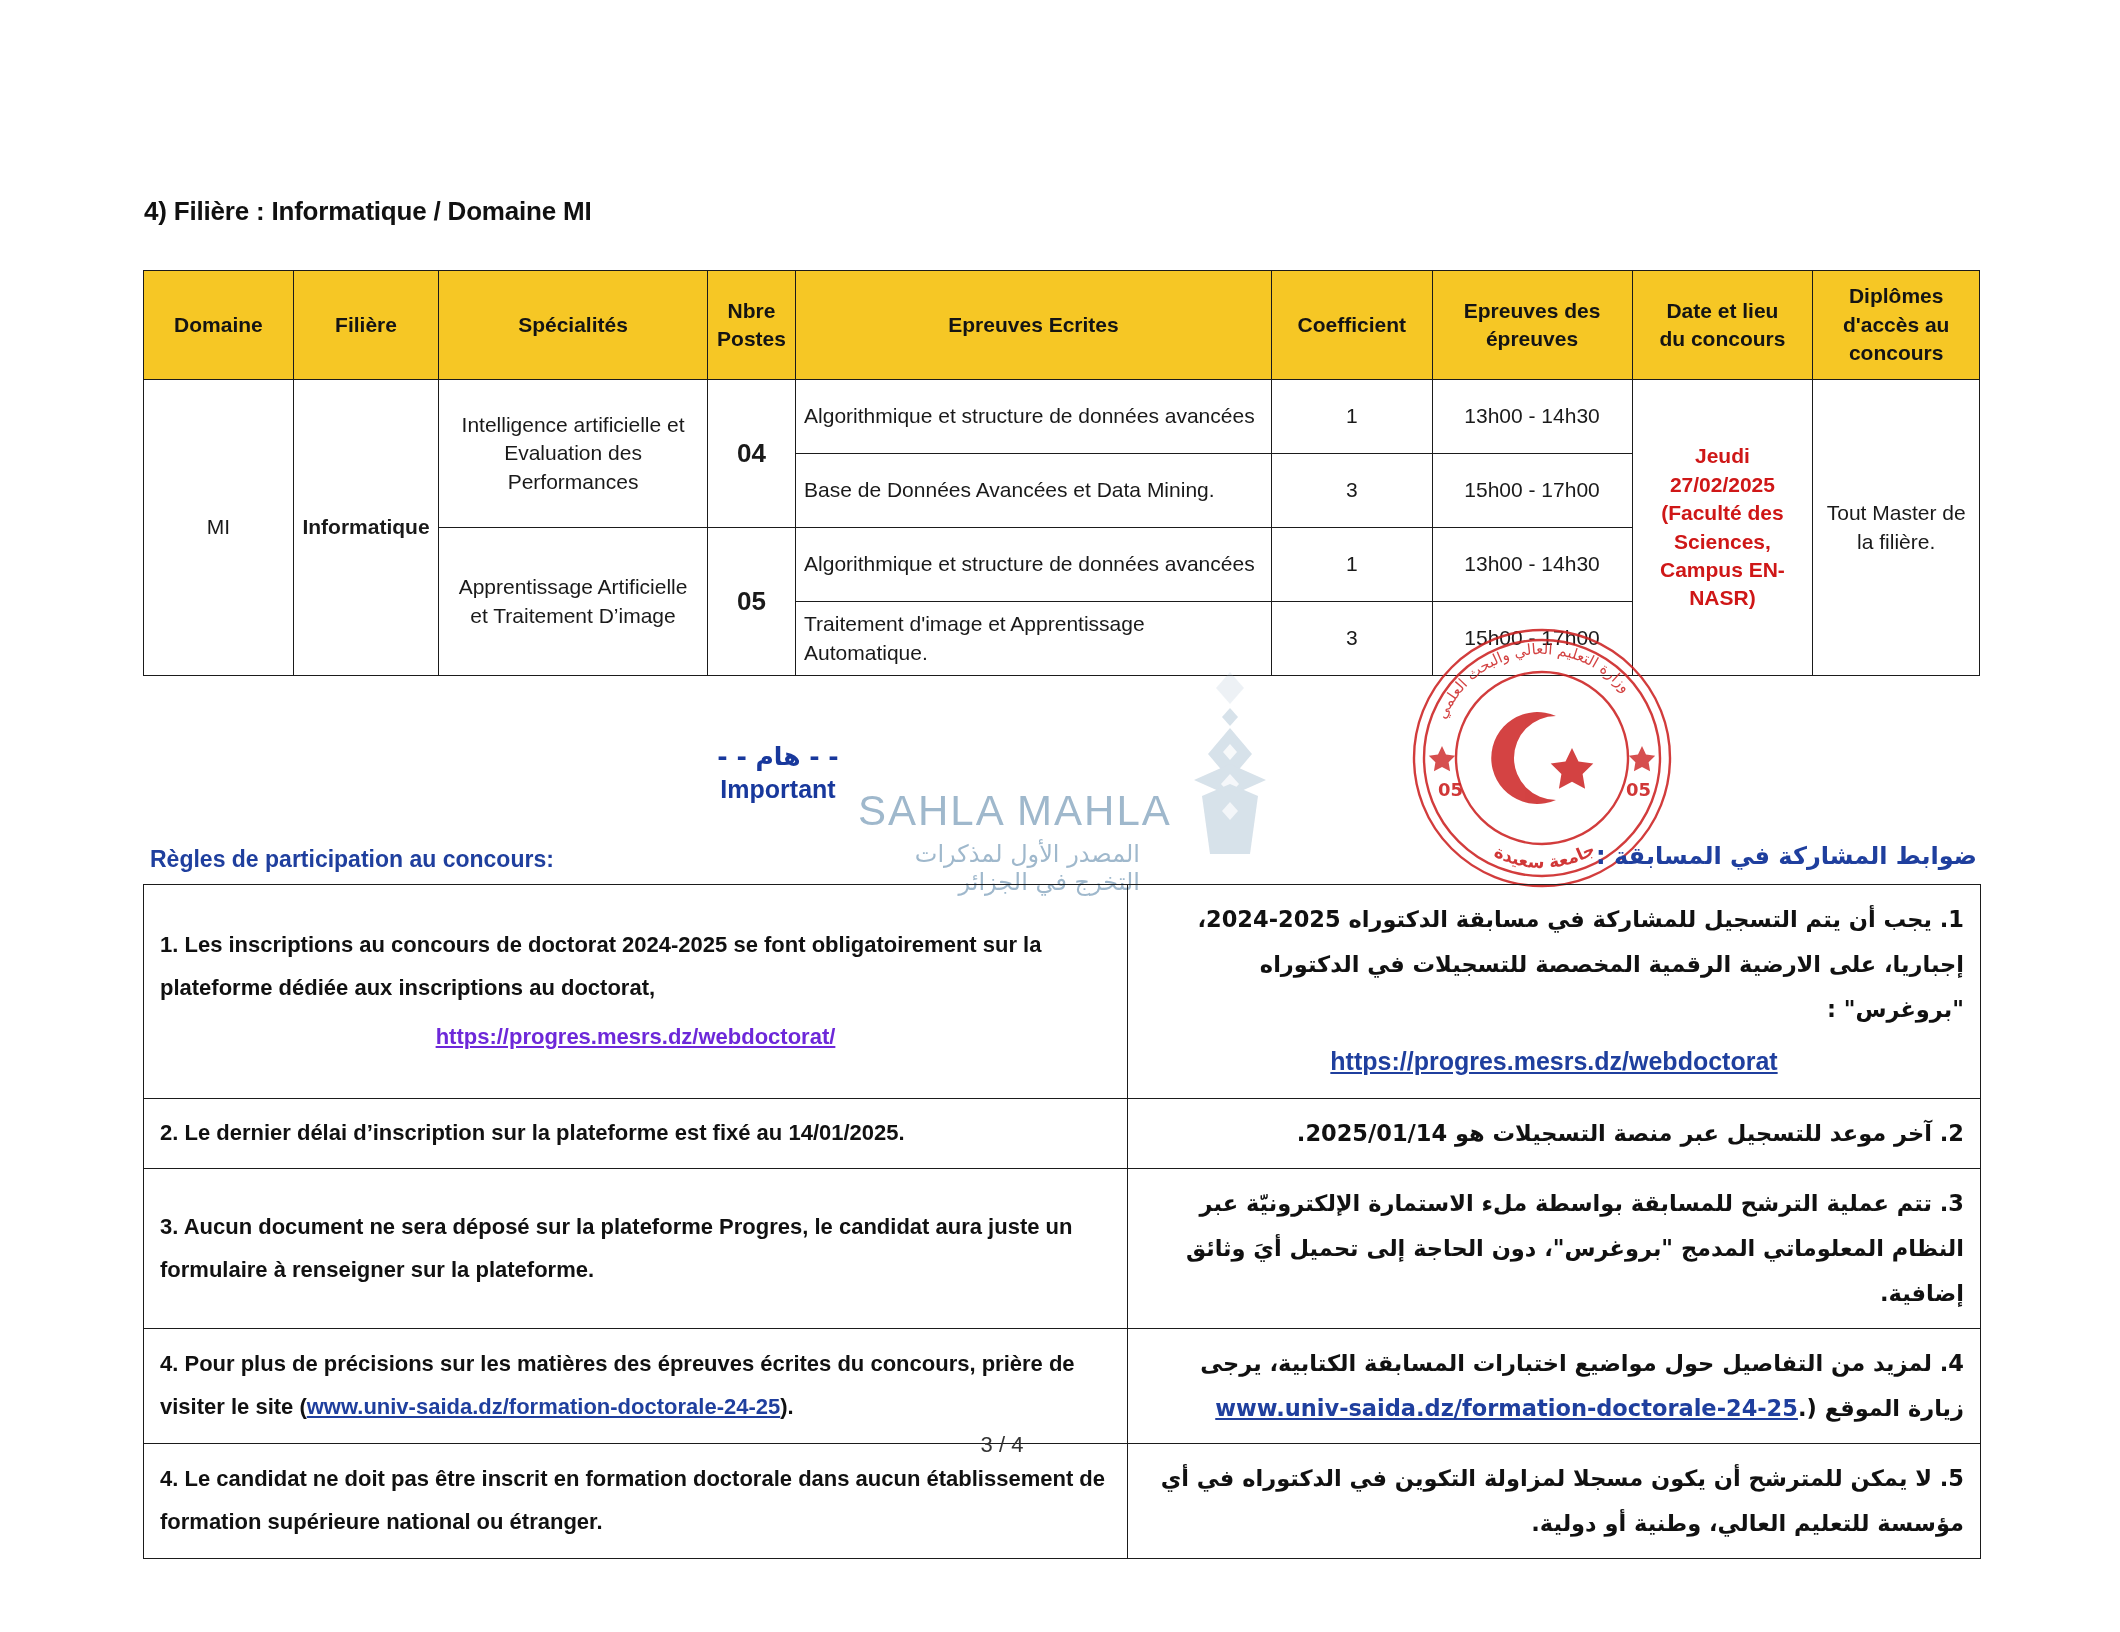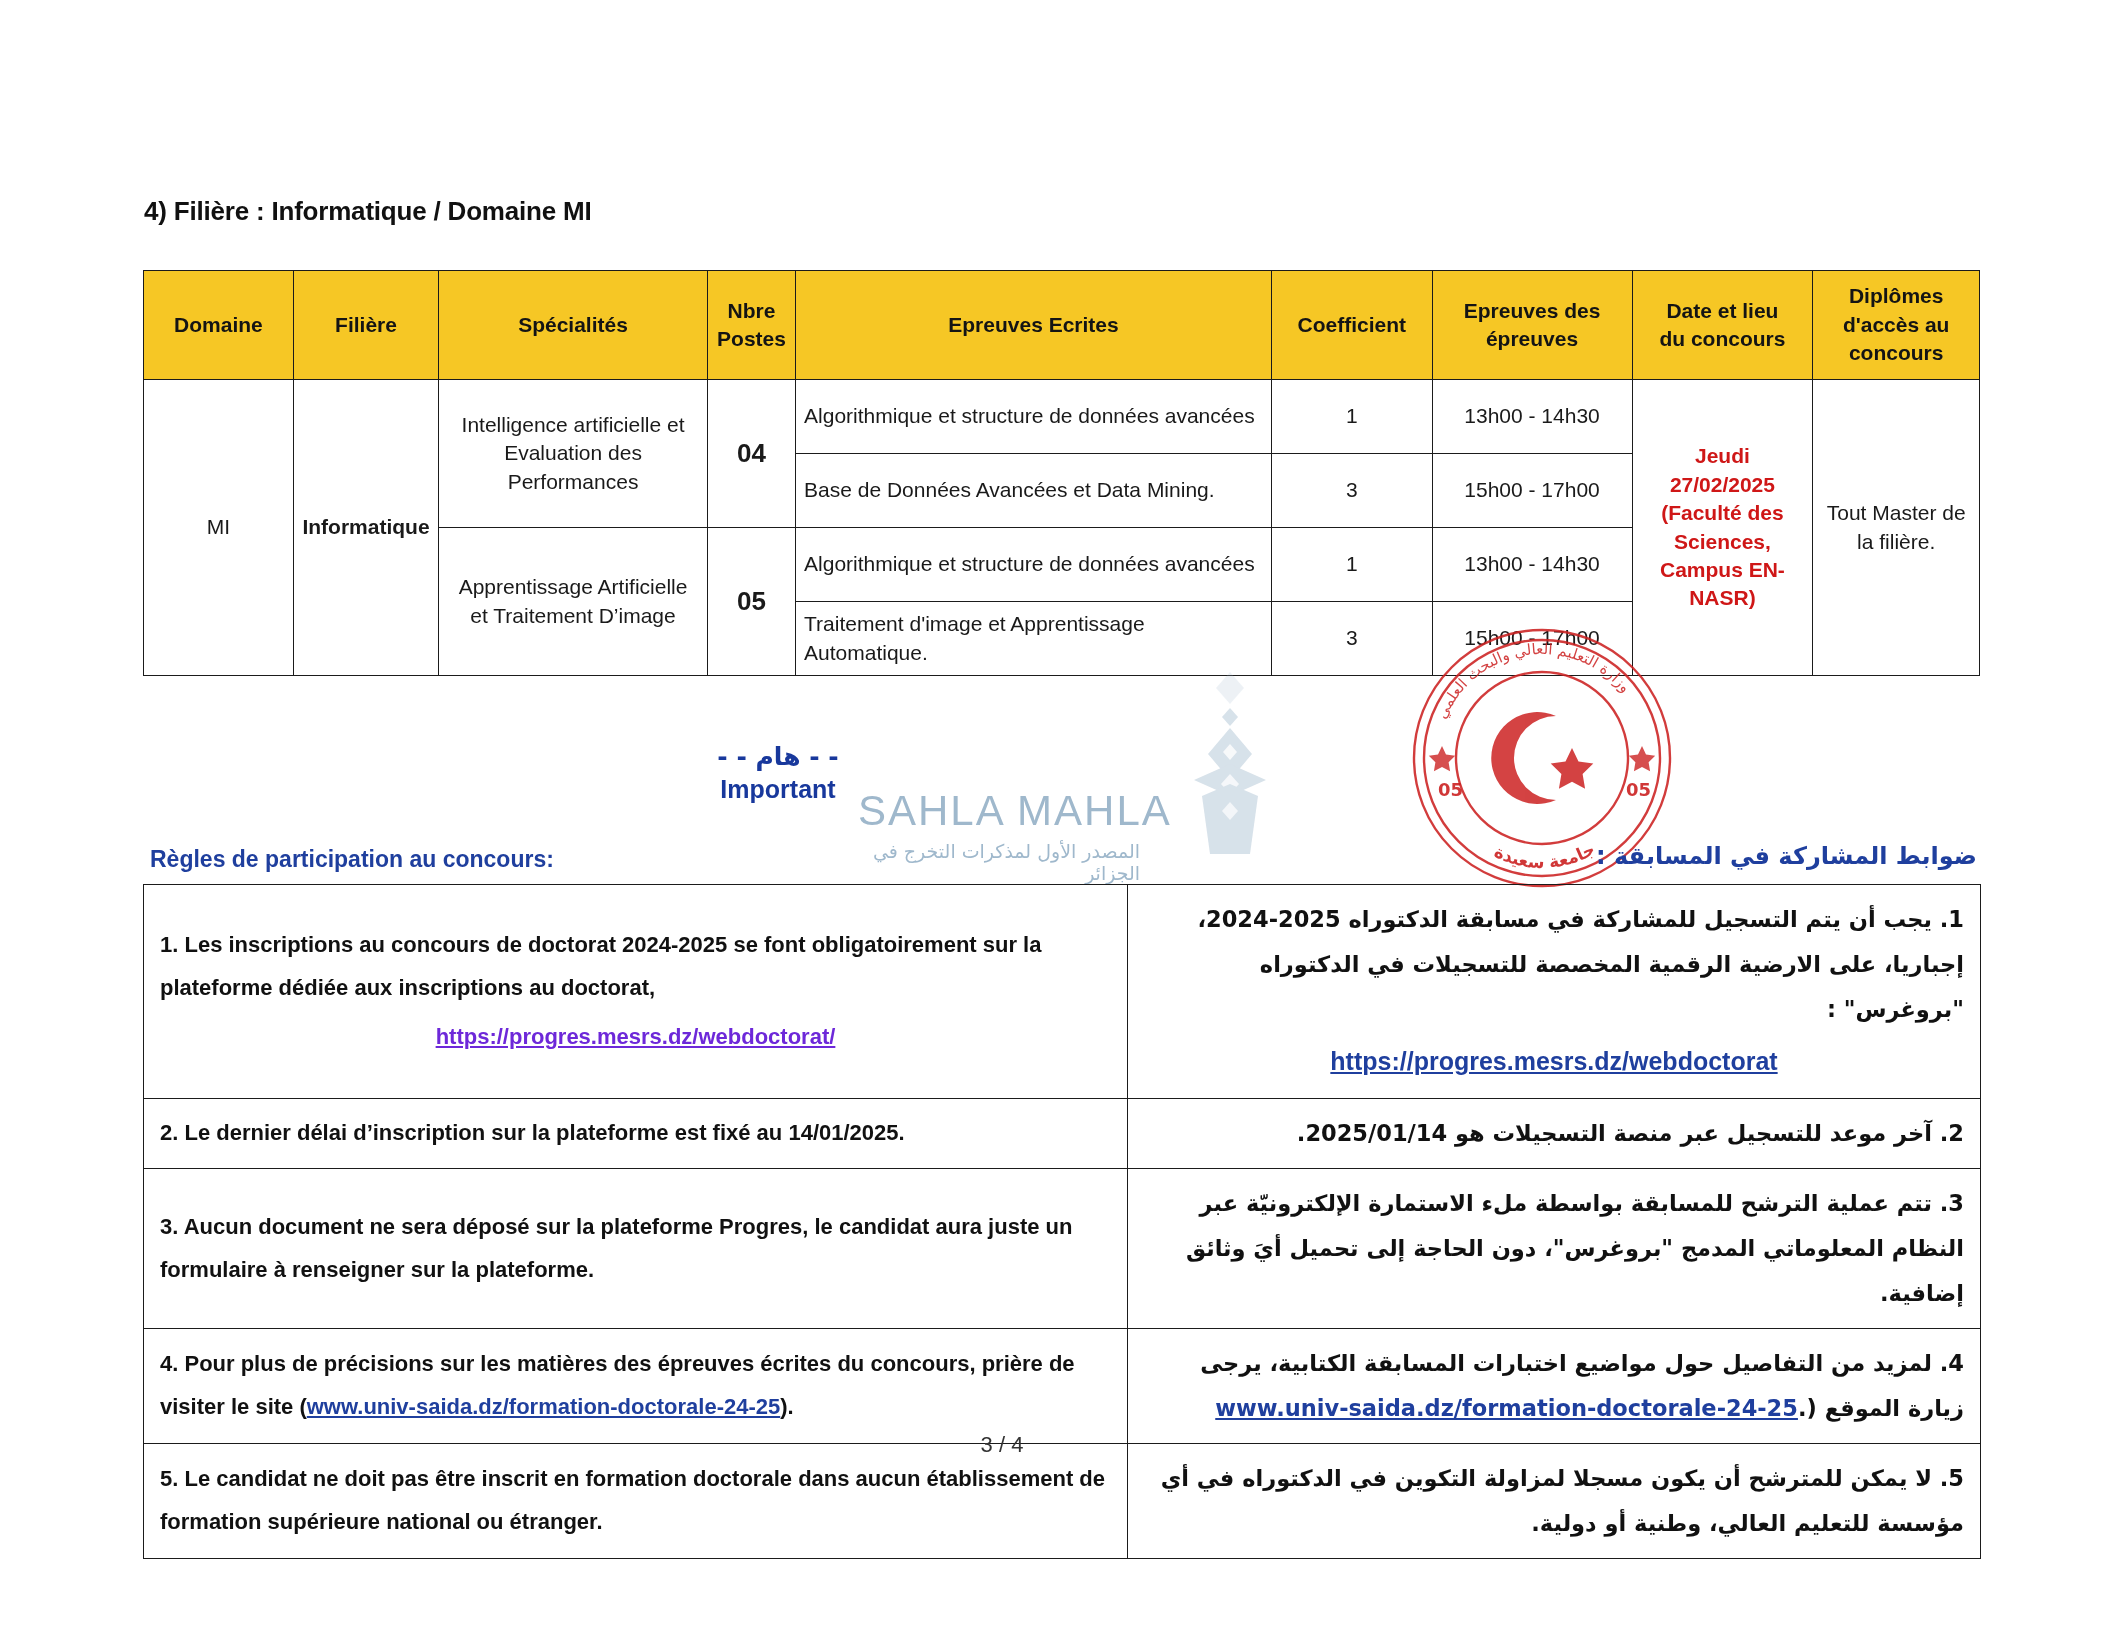--- a/index.html
+++ b/index.html
@@ -211,21 +211,21 @@
   }
   .wm-title {
     font-size: 42px;
     letter-spacing: 2px;
     color: #9fb8cc;
     font-weight: normal;
     line-height: 1;
   }
   .wm-sub {
     margin-top: 8px;
-    font-size: 19px;
+    font-size: 24px;
     color: #9fb8cc;
     direction: rtl;
     text-align: right;
     width: 282px;
     font-family: "DejaVu Sans", sans-serif;
   }
   .wm-mark {
     position: absolute;
     left: 1170px;
     top: 670px;
@@ -410,21 +410,21 @@
       <tr>
         <td class="fr">3. Aucun document ne sera déposé sur la plateforme Progres, le candidat aura juste un formulaire à renseigner sur la plateforme.</td>
         <td class="ar">3. تتم عملية الترشح للمسابقة بواسطة ملء الاستمارة الإلكترونيّة عبر النظام المعلوماتي المدمج "بروغرس"، دون الحاجة إلى تحميل أيَ وثائق إضافية.</td>
       </tr>
       <tr>
         <td class="fr"><span>4. Pour plus de précisions sur les matières des épreuves écrites du concours, prière de visiter le site (</span><a class="link" href="#">www.univ-saida.dz/formation-doctorale-24-25</a><span>).</span></td>
         <td class="ar"><span>4. لمزيد من التفاصيل حول مواضيع اختبارات المسابقة الكتابية، يرجى زيارة الموقع</span>
           <span style="direction:ltr; display:inline-block;"><a class="link" href="#">www.univ-saida.dz/formation-doctorale-24-25</a><span>.)</span></span></td>
       </tr>
       <tr>
-        <td class="fr">5. Le candidat ne doit pas être inscrit en formation doctorale dans aucun établissement de formation supérieure national ou étranger.</td>
+        <td class="fr">4. Le candidat ne doit pas être inscrit en formation doctorale dans aucun établissement de formation supérieure national ou étranger.</td>
         <td class="ar">5. لا يمكن للمترشح أن يكون مسجلا لمزاولة التكوين في الدكتوراه في أي مؤسسة للتعليم العالي، وطنية أو دولية.</td>
       </tr>
     </tbody>
   </table>
 
   <div class="page-number">
     <span class="shiftp">3 / 4</span>
   </div>
 
 </div>

